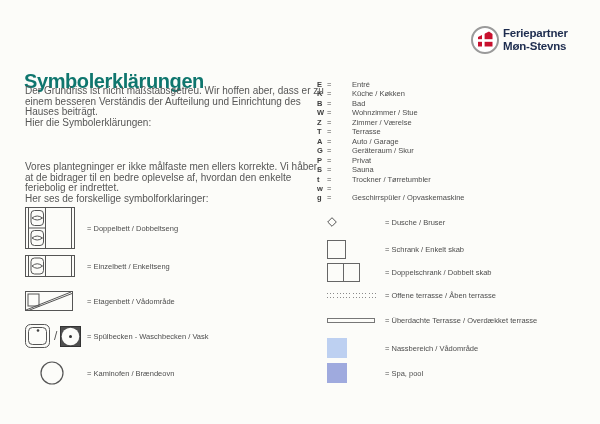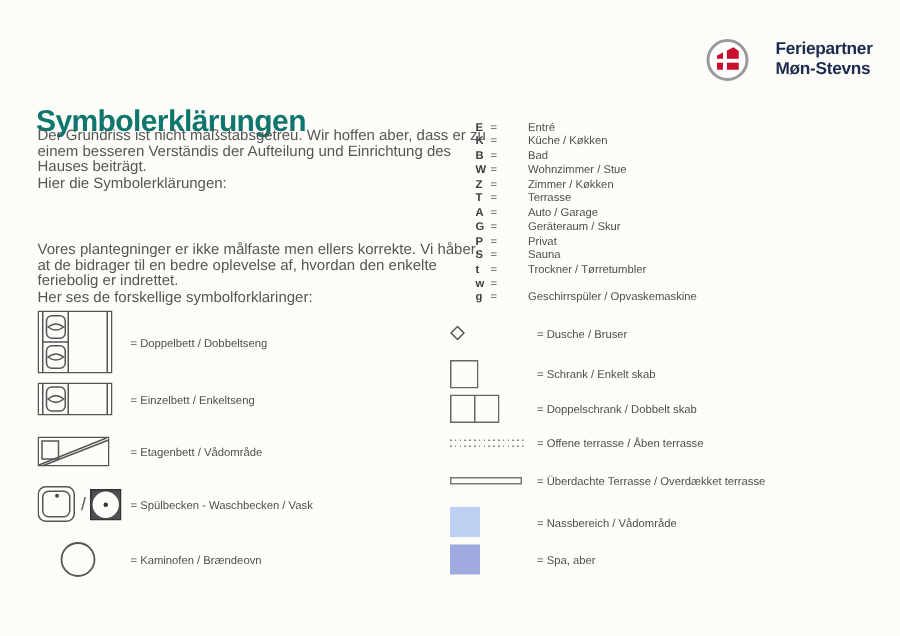--- a/index.html
+++ b/index.html
@@ -2,36 +2,36 @@
 <html><head>
 <meta charset="utf-8">
 <style>
   html,body{margin:0;padding:0;background:#ffffff;}
   .page{position:relative;width:600px;height:424px;background:#fcfcf9;overflow:hidden;
         font-family:"Liberation Sans",sans-serif;color:#4e4e4e;}
   .heading{position:absolute;left:7px;margin:17px;font-size:20px;font-weight:700;color:#0f766e;
            letter-spacing:-0.4px;white-space:nowrap;}
   .body-text{position:absolute;left:25px;width:300px;font-size:10px;line-height:10.6px;color:#565656;}
   
-  .logo{position:absolute;left:470px;top:25px;display:flex;align-items:center;gap:17px;}
+  .logo{position:absolute;left:470px;top:25px;display:flex;align-items:center;gap:3px;}
   .logo-text{font-size:11.5px;font-weight:700;color:#1d2c4e;line-height:13px;letter-spacing:-0.2px;}
   
   .sym-row{position:absolute;left:25px;display:flex;align-items:center;}
   .sym-cell{width:62px;display:flex;align-items:center;flex:0 0 62px;}
   .sym-label{font-size:7.5px;color:#4e4e4e;white-space:nowrap;}
   .slash{font-size:12px;color:#555;margin:0 3px 0 4px;}
   .indent15{margin-left:15px;}
   
   .legend{position:absolute;left:317px;top:80px;font-size:7.5px;line-height:9.45px;color:#4e4e4e;}
   .legend-row{display:flex;}
   .legend-letter{width:10px;font-weight:700;color:#3d3d3d;}
   .legend-eq{width:9px;}
   .legend-text{white-space:nowrap;padding-left:16px;}
   
-  .rsym-row{position:absolute;left:300px;display:flex;align-items:center;}
+  .rsym-row{position:absolute;left:327px;display:flex;align-items:center;}
   .rsym-cell{width:58px;display:flex;align-items:center;flex:0 0 58px;}
   svg{display:block;}
   .swatch{width:20px;height:20px;}
   .dotted-line{width:49px;height:5px;
     background-image:repeating-linear-gradient(90deg,#8a8a8a 0 1px,transparent 1px 3.2px),
                      repeating-linear-gradient(90deg,#8a8a8a 0 1px,transparent 1px 3.2px);
     background-size:100% 1.2px,100% 1.2px;background-position:0 0,0 100%;background-repeat:no-repeat;}
   .bar{width:48px;height:5px;border:1px solid #777;box-sizing:border-box;background:#fcfcf9;}
 </style>
 </head>
@@ -80,21 +80,21 @@
         <span class="legend-text">Bad</span>
       </div>
     <div class="legend-row">
         <span class="legend-letter">W</span>
         <span class="legend-eq">=</span>
         <span class="legend-text">Wohnzimmer / Stue</span>
       </div>
     <div class="legend-row">
         <span class="legend-letter">Z</span>
         <span class="legend-eq">=</span>
-        <span class="legend-text">Zimmer / Køkken</span>
+        <span class="legend-text">Zimmer / Værelse</span>
       </div>
     <div class="legend-row">
         <span class="legend-letter">T</span>
         <span class="legend-eq">=</span>
         <span class="legend-text">Terrasse</span>
       </div>
     <div class="legend-row">
         <span class="legend-letter">A</span>
         <span class="legend-eq">=</span>
         <span class="legend-text">Auto / Garage</span>
@@ -245,16 +245,16 @@
     <div class="rsym-cell">
       <div class="swatch" style="background: rgb(189, 208, 241);"></div>
     </div>
     <span class="sym-label">= Nassbereich / Vådområde</span>
   </div>
 
   <div class="rsym-row" style="top:363px;height:20px;">
     <div class="rsym-cell">
       <div class="swatch" style="background: rgb(159, 170, 222);"></div>
     </div>
-    <span class="sym-label">= Spa, aber</span>
+    <span class="sym-label">= Spa, pool</span>
   </div>
 
 </div>
 
 </body></html>

